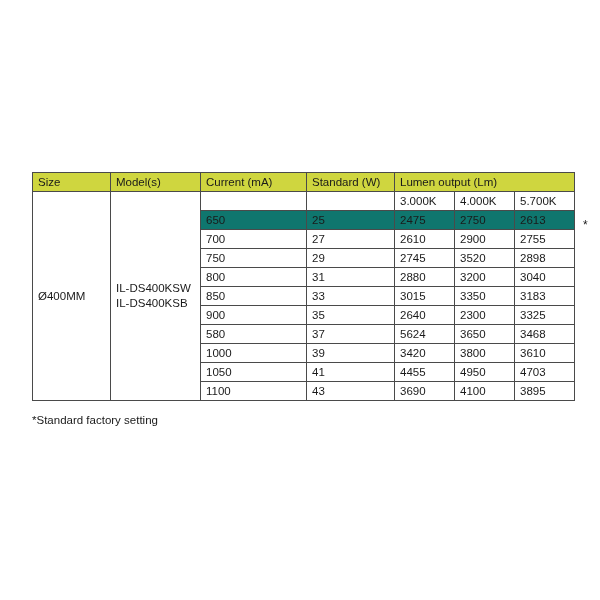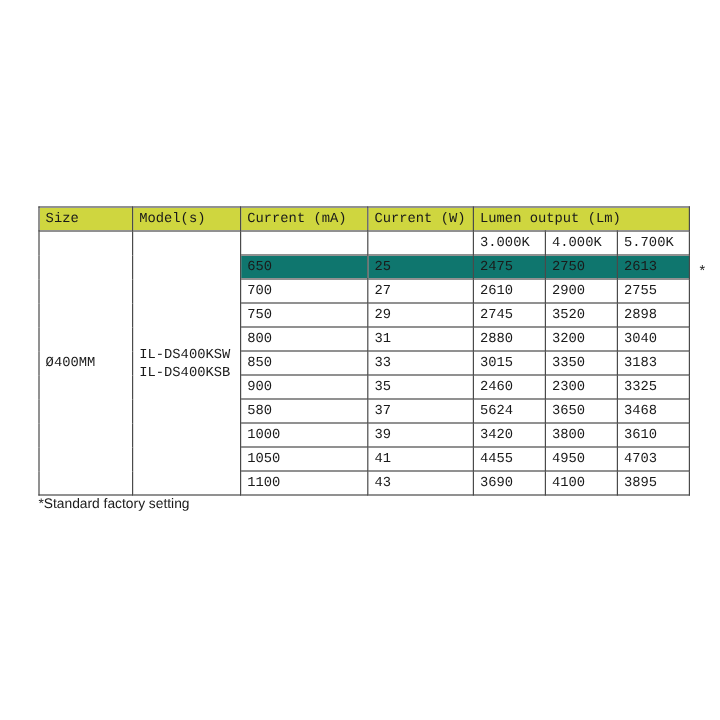--- a/index.html
+++ b/index.html
@@ -23,21 +23,20 @@
     position: absolute;
     left: 32px;
     top: 172px;
     width: 543px;
   }
   table.spec {
     border-collapse: collapse;
     table-layout: fixed;
     width: 543px;
     font-size: 11.5px;
-    font-family: Liberation Mono, monospace;
   }
   table.spec td, table.spec th {
     border: 1px solid #4a4a4a;
     padding: 3px 5px;
     text-align: left;
     font-weight: normal;
     vertical-align: middle;
     height: 19px;
     box-sizing: border-box;
     white-space: nowrap;
@@ -100,21 +99,21 @@
         <col class="col-wattage">
         <col class="col-k">
         <col class="col-k">
         <col class="col-k">
       </colgroup>
       <tbody>
         <tr class="hdr">
           <td>Size</td>
           <td>Model(s)</td>
           <td>Current (mA)</td>
-          <td>Current (W)</td>
+          <td>Standard (W)</td>
           <td colspan="3" class="lumen-head">Lumen output (Lm)</td>
         </tr>
 
         <tr class="sub-row">
           <td rowspan="11" class="size-cell">Ø400MM</td>
           <td rowspan="11" class="model-cell">
             <div>IL-DS400KSW</div>
             <div>IL-DS400KSB</div>
           </td>
           <td class="sub-blank"></td>
@@ -155,21 +154,21 @@
         <tr>
           <td>850</td>
           <td>33</td>
           <td>3015</td>
           <td>3350</td>
           <td>3183</td>
         </tr>
         <tr>
           <td>900</td>
           <td>35</td>
-          <td>2460</td>
+          <td>2640</td>
           <td>2300</td>
           <td>3325</td>
         </tr>
         <tr>
           <td>580</td>
           <td>37</td>
           <td>5624</td>
           <td>3650</td>
           <td>3468</td>
         </tr>

